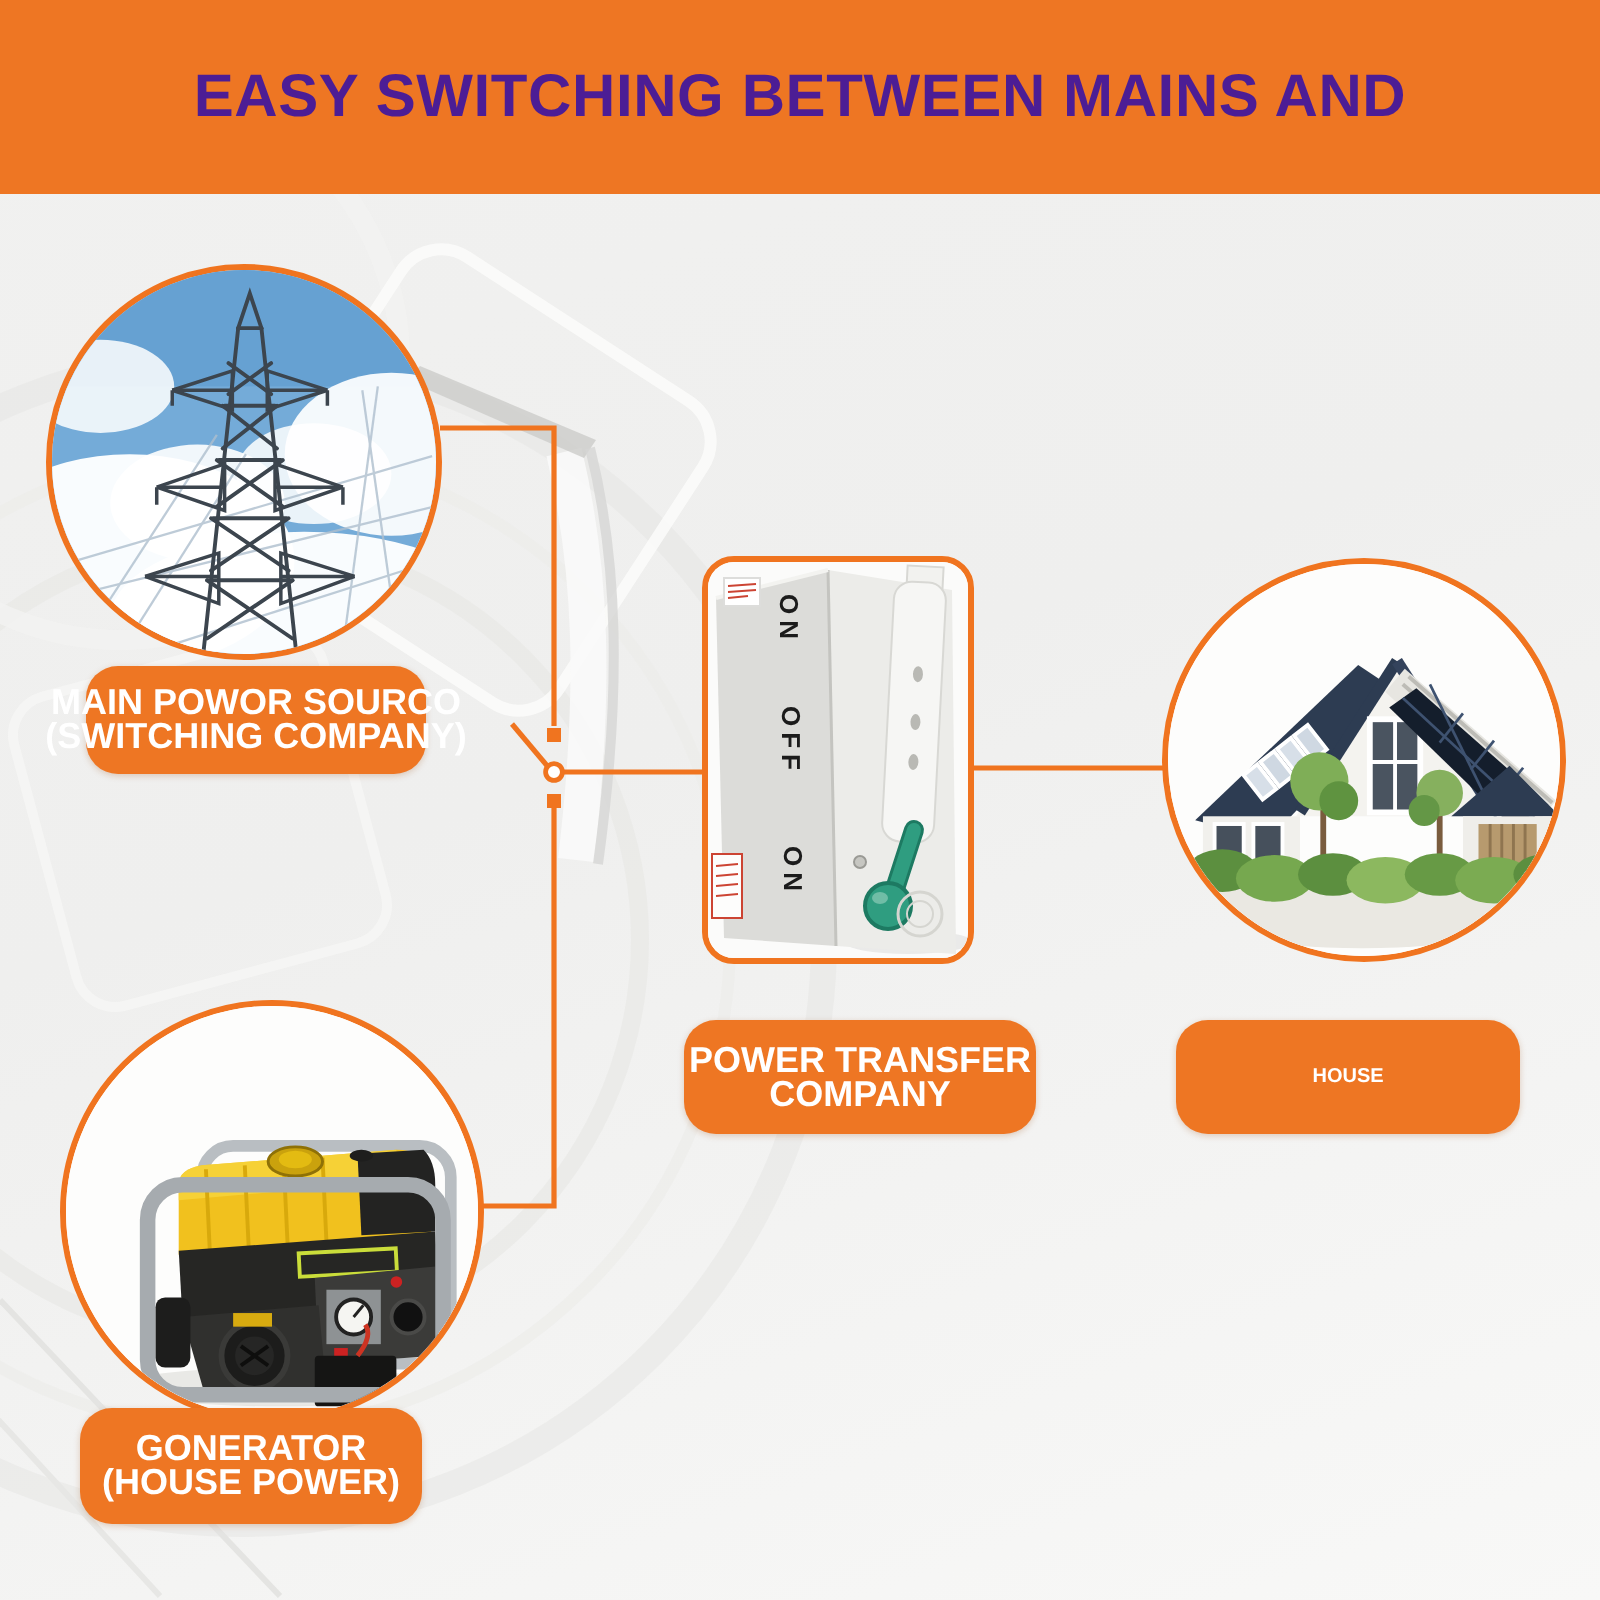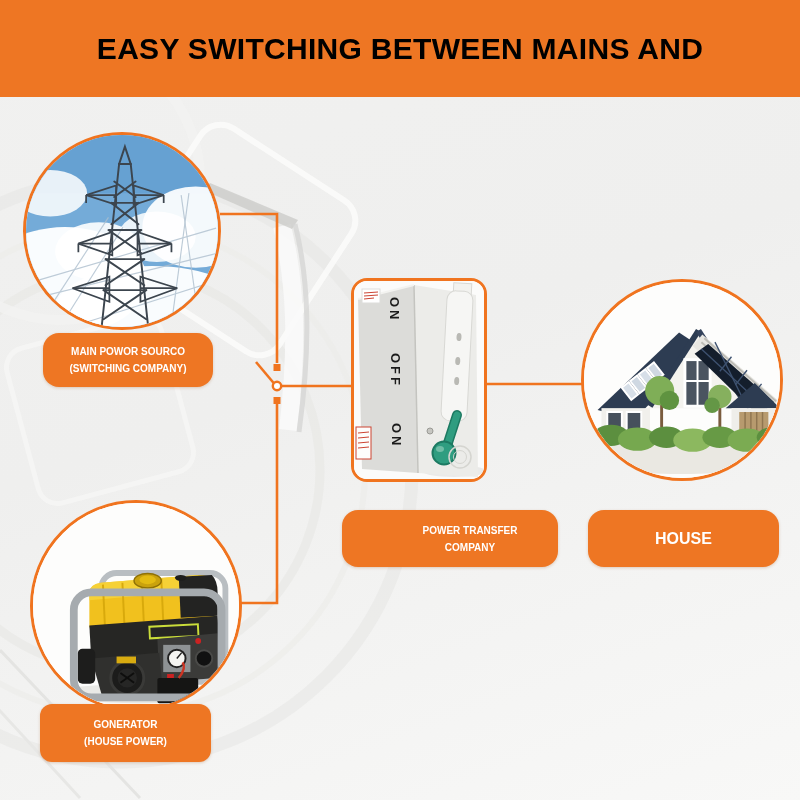--- a/index.html
+++ b/index.html
@@ -13,21 +13,21 @@
     background:linear-gradient(160deg,#f1f1f0 0%,#efefee 45%,#f8f8f7 100%);
   }
   
   .banner{
     position:absolute;left:0;top:0;width:800px;height:97px;
     background:#ee7623;
     display:flex;flex-direction:column;align-items:center;justify-content:center;
     gap:1px;z-index:5;
   }
   .title-line{
-    color:#000000;font-size:30px;font-weight:bold;letter-spacing:.3px;
+    color:#4c1d95;font-size:30px;font-weight:bold;letter-spacing:.3px;
     line-height:38px;white-space:nowrap;
   }
   
   .bg-decor,.wires{position:absolute;left:0;top:0;z-index:1;pointer-events:none;}
   .wires{z-index:2;}
   
   .circle{
     position:absolute;margin:0;border-radius:50%;
     border:3px solid #f0741f;overflow:hidden;background:#fff;
     box-sizing:border-box;z-index:3;
@@ -40,28 +40,28 @@
   .switch-box{
     position:absolute;left:351px;top:278px;width:136px;height:204px;
     box-sizing:border-box;border:3px solid #f0741f;border-radius:16px;
     overflow:hidden;background:#fcfcfb;z-index:3;margin:0;
   }
   .switch-box svg{display:block;width:130px;height:198px;}
   
   .pill{
     position:absolute;background:#ee7623;border-radius:16px;
     display:flex;flex-direction:column;align-items:center;justify-content:center;
-    color:#fff;font-weight:bold;font-size:10px;line-height:17px;
+    color:#fff;font-weight:bold;font-size:18px;line-height:17px;
     text-align:center;z-index:4;box-shadow:0 1px 3px rgba(160,80,20,.25);
     white-space:nowrap;
   }
   .pill-main{left:43px;top:333px;width:170px;height:54px;}
-  .pill-generator{left:40px;top:704px;width:171px;height:58px;border-radius:12px;}
-  .pill-switch{left:342px;top:510px;width:176px;height:57px;padding-left:40px;}
-  .pill-house{left:588px;top:510px;width:191px;height:57px;font-size:16px;gap:12px;}
+  .pill-generator{left:40px;top:704px;width:171px;height:58px;}
+  .pill-switch{left:342px;top:510px;width:176px;height:57px;}
+  .pill-house{left:588px;top:510px;width:172px;height:57px;font-size:10px;gap:12px;}
   
   .marking{font-family:"Liberation Sans",sans-serif;font-size:13px;font-weight:bold;
     fill:#1b1b1b;letter-spacing:3px;}
 </style>
 </head>
 <body>
 
 <div class="page">
 
   <svg class="bg-decor" width="800" height="800" viewBox="0 0 800 800">

